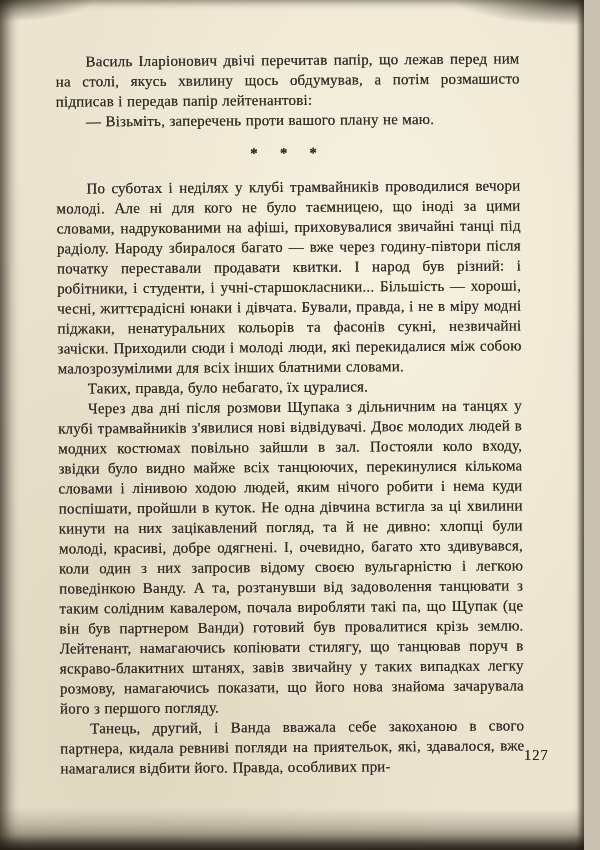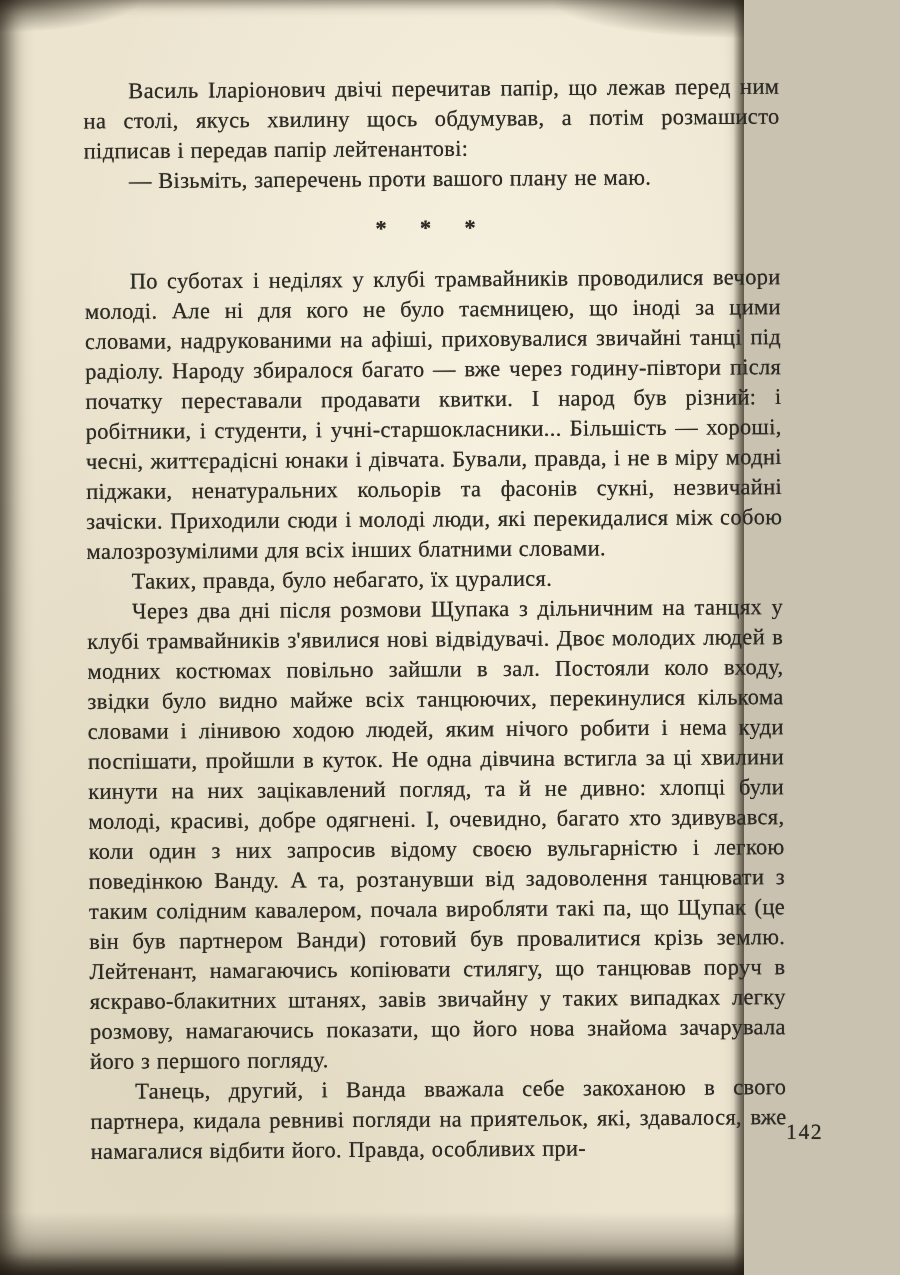--- a/index.html
+++ b/index.html
@@ -2,21 +2,21 @@
 <html><head>
 <meta charset="utf-8">
 <style>
   html, body { margin: 0; padding: 0; }
   body {
     width: 600px; height: 850px; overflow: hidden;
     background: #c9c2b0;
     font-family: "Liberation Serif", "DejaVu Serif", serif;
   }
   .scan {
-    position: relative; width: 496px; height: 850px;
+    position: relative; width: 584px; height: 850px;
     background:
       radial-gradient(ellipse at 65% 30%, rgba(255,252,238,.55), rgba(0,0,0,0) 60%),
       radial-gradient(ellipse at 20% 85%, rgba(208,198,172,.45), rgba(0,0,0,0) 55%),
       #ece4cf;
     box-shadow:
       inset 16px 0 14px -10px rgba(45,38,26,.8),
       inset -9px 0 10px -7px rgba(45,38,26,.5),
       inset 0 -18px 16px -10px rgba(30,25,16,.85),
       inset 0 9px 9px -7px rgba(70,60,45,.55);
   }
@@ -69,14 +69,14 @@
   <div class="text-block">
     <p class="para">Василь Іларіонович двічі перечитав папір, що лежав перед ним на столі, якусь хвилину щось обдумував, а потім розмашисто підписав і передав папір лейтенантові:</p>
     <p class="para">— Візьміть, заперечень проти вашого плану не маю.</p>
     <div class="separator">* * *</div>
     <p class="para">По суботах і неділях у клубі трамвайників проводилися вечори молоді. Але ні для кого не було таємницею, що іноді за цими словами, надрукованими на афіші, приховувалися звичайні танці під радіолу. Народу збиралося багато — вже через годину-півтори після початку переставали продавати квитки. І народ був різний: і робітники, і студенти, і учні-старшокласники... Більшість — хороші, чесні, життєрадісні юнаки і дівчата. Бували, правда, і не в міру модні піджаки, ненатуральних кольорів та фасонів сукні, незвичайні зачіски. Приходили сюди і молоді люди, які перекидалися між собою малозрозумілими для всіх інших блатними словами.</p>
     <p class="para">Таких, правда, було небагато, їх цуралися.</p>
     <p class="para">Через два дні після розмови Щупака з дільничним на танцях у клубі трамвайників з'явилися нові відвідувачі. Двоє молодих людей в модних костюмах повільно зайшли в зал. Постояли коло входу, звідки було видно майже всіх танцюючих, перекинулися кількома словами і лінивою ходою людей, яким нічого робити і нема куди поспішати, пройшли в куток. Не одна дівчина встигла за ці хвилини кинути на них зацікавлений погляд, та й не дивно: хлопці були молоді, красиві, добре одягнені. І, очевидно, багато хто здивувався, коли один з них запросив відому своєю вульгарністю і легкою поведінкою Ванду. А та, розтанувши від задоволення танцювати з таким солідним кавалером, почала виробляти такі па, що Щупак (це він був партнером Ванди) готовий був провалитися крізь землю. Лейтенант, намагаючись копіювати стилягу, що танцював поруч в яскраво-блакитних штанях, завів звичайну у таких випадках легку розмову, намагаючись показати, що його нова знайома зачарувала його з першого погляду.</p>
     <p class="para">Танець, другий, і Ванда вважала себе закоханою в свого партнера, кидала ревниві погляди на приятельок, які, здавалося, вже намагалися відбити його. Правда, особливих при-</p>
   </div>
 
-  <div class="page-number">142</div>
+  <div class="page-number">127</div>
 </div>
 
 </body></html>

